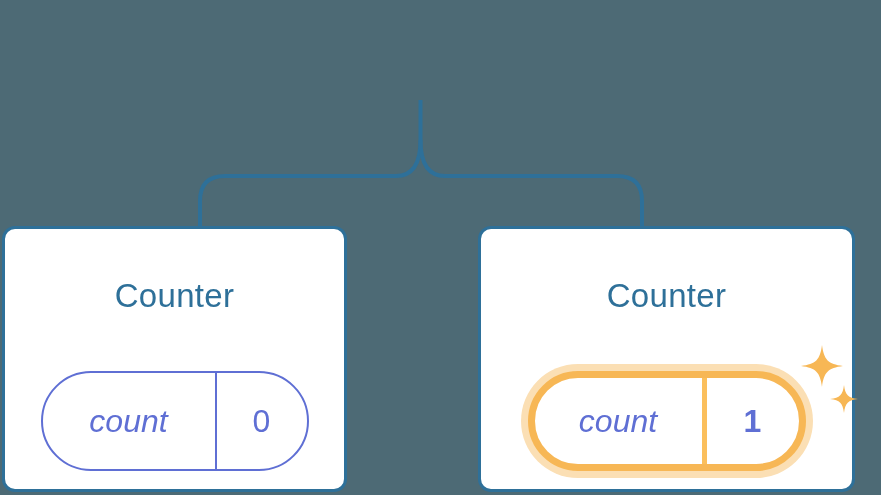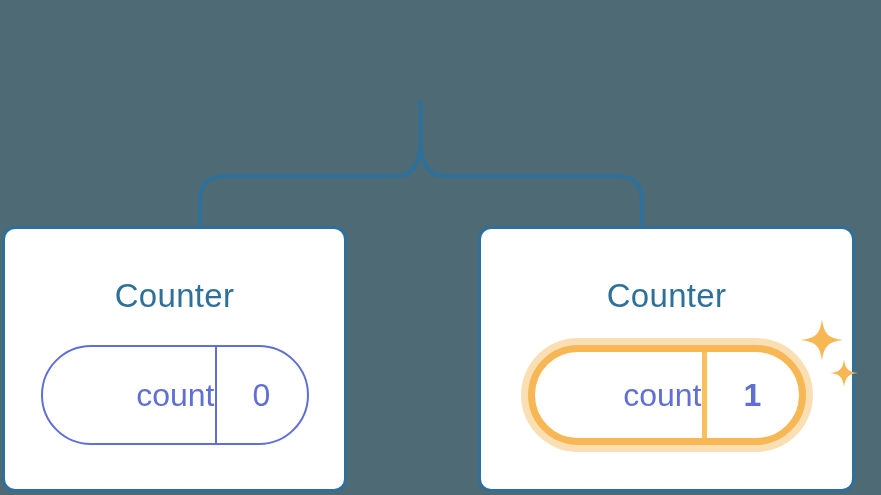--- a/index.html
+++ b/index.html
@@ -55,20 +55,21 @@
   
   .card {
     position: absolute;
     background: #ffffff;
     border: 3px solid #2e7099;
     border-radius: 13px;
     box-sizing: border-box;
     display: flex;
     flex-direction: column;
     align-items: center;
+    gap: 26px;
   }
   .card-left {
     left: 2px;
     top: 226px;
     width: 345px;
     height: 266px;
   }
   .card-right {
     left: 478px;
     top: 226px;
@@ -106,22 +107,23 @@
     border: 7px solid #f6b košice;
   }
   .pill-highlight {
     border: 7px solid #f7b755;
     box-shadow: 0 0 0 7px #fbdfb4;
   }
   .pill-key {
     flex: 0 0 auto;
     display: flex;
     align-items: center;
-    justify-content: flex-end;
-    box-sizing: border-box;
+    justify-content: center;
+    box-sizing: border-box;
+    font-style: italic;
   }
   .pill-val {
     flex: 1 1 auto;
     display: flex;
     align-items: center;
     justify-content: center;
     box-sizing: border-box;
   }
   .pill-plain .pill-key {
     width: 174px;

